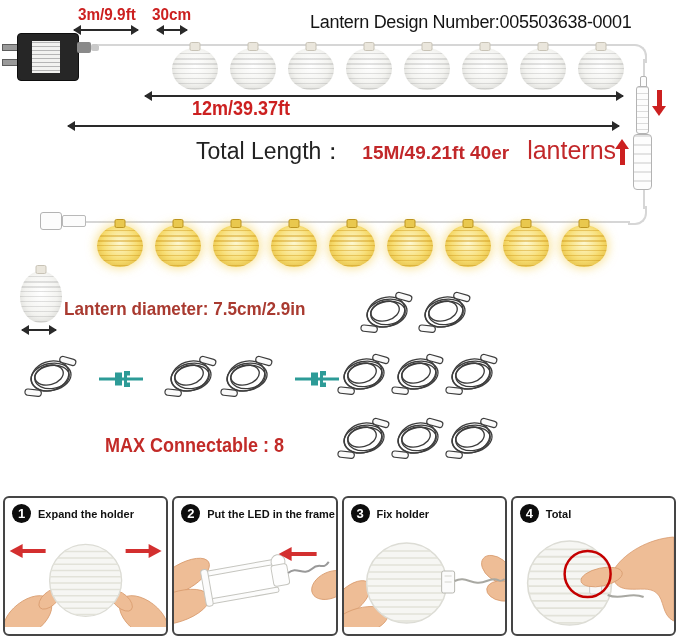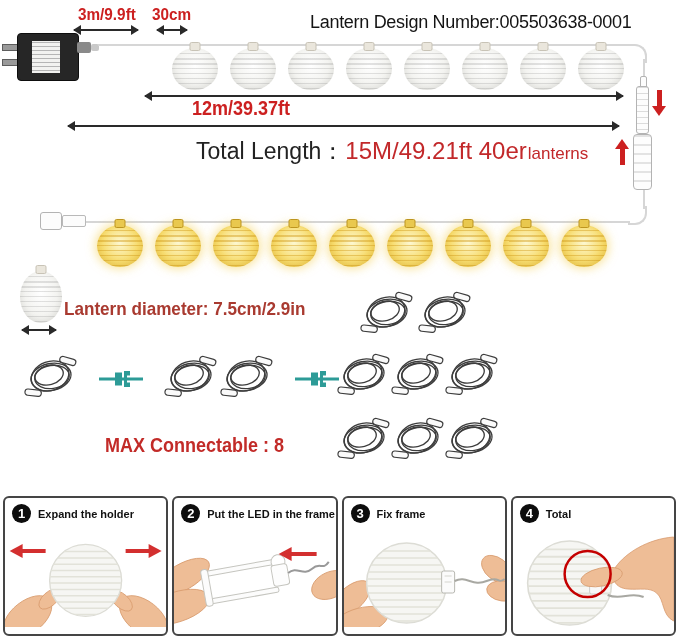--- a/index.html
+++ b/index.html
@@ -7,24 +7,24 @@
          font-family:"Liberation Sans","DejaVu Sans",sans-serif;}
 
   
   .t{position:absolute;white-space:nowrap;}
   .design-no{left:310px;top:1px;font-size:18px;color:#141414;letter-spacing:-0.3px;margin-top:11px;}
   .red-b{font-weight:bold;color:var(--measure_red,#cc2020);}
   .cond{transform:scaleX(.9);transform-origin:0 50%;}
   .lead-label{left:78px;top:5px;font-size:17px;}
   .spacing-label{left:152px;top:5px;font-size:17px;}
   .string-label{left:192px;top:97px;font-size:20px;}
-  .total-line{left:196px;top:136px;display:flex;align-items:baseline;gap:1px;}
+  .total-line{left:196px;top:136px;display:flex;align-items:baseline;gap:18px;}
   .total-label{font-size:23px;color:#222;}
-  .total-value{font-size:24px;font-weight:normal;color:var(--total_red,#c2282a);}
-  .total-suffix{font-size:17px;color:var(--total_red,#c2282a);}
+  .total-value{font-size:19px;font-weight:bold;color:var(--total_red,#c2282a);}
+  .total-suffix{font-size:25px;color:var(--total_red,#c2282a);}
   .dia-label{left:64px;top:298px;font-size:19px;font-weight:bold;color:var(--diameter_red,#a93a30);}
   .max-label{left:105px;top:434px;font-size:20px;font-weight:bold;color:var(--max_red,#c22b28);}
 
   
   .marrow{position:absolute;height:2px;background:#2a2a2a;}
   .marrow::before,.marrow::after{content:"";position:absolute;top:-4px;width:0;height:0;
     border-top:5px solid transparent;border-bottom:5px solid transparent;}
   .marrow::before{left:-1px;border-right:8px solid #2a2a2a;}
   .marrow::after{right:-1px;border-left:8px solid #2a2a2a;}
 
@@ -297,21 +297,21 @@
           <path d="M114,54 C124,48 128,60 138,54 S148,58 156,50" fill="none" stroke="#999" stroke-width="2"></path>
         </g>
         <rect x="116" y="27" width="26" height="4" fill="#d32f2f"></rect>
           <polygon points="117,22 117,36 104,29" fill="#d32f2f"></polygon>
       </svg>
     </div>
 
     <div class="panel">
       <div class="phead">
         <span class="pnum">3</span>
-        <span class="plabel">Fix frame</span>
+        <span class="plabel">Fix holder</span>
       </div>
       <svg class="pill" viewBox="0 0 160 102">
         <g fill="#eebd96" stroke="#d89b6e" stroke-width=".8">
           <ellipse cx="6" cy="74" rx="24" ry="12" transform="rotate(-42 6 74)"></ellipse>
           <ellipse cx="16" cy="96" rx="28" ry="13" transform="rotate(-15 16 96)"></ellipse>
           <ellipse cx="152" cy="44" rx="17" ry="11" transform="rotate(38 152 44)"></ellipse>
           <ellipse cx="158" cy="66" rx="16" ry="10" transform="rotate(8 158 66)"></ellipse>
         </g>
         <use href="#paperlan" transform="translate(12,8)"></use>
         <rect x="97" y="46" width="13" height="22" rx="2" fill="#fbfbfb" stroke="#b8b8b2"></rect>

